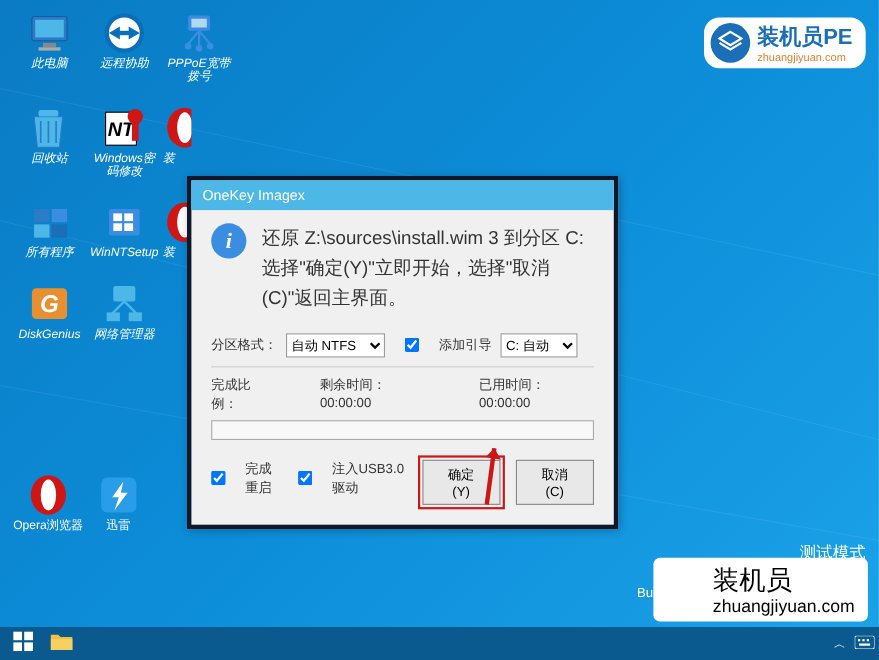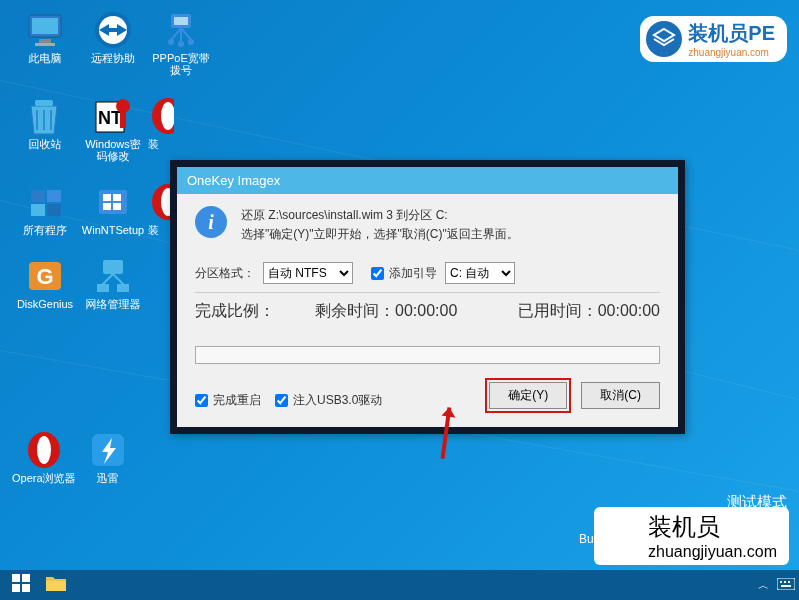--- a/index.html
+++ b/index.html
@@ -18,20 +18,21 @@
       background: rgba(255,255,255,0.08);
       transform-origin: left;
     }
     .desktop-icons {
       position: absolute;
       top: 10px;
       left: 12px;
       display: grid;
       grid-template-columns: repeat(3, 66px);
       gap: 20px 2px;
+      font-style: italic;
     }
     .desktop-icon {
       display: flex;
       flex-direction: column;
       align-items: center;
       color: white;
       font-size: 11px;
       text-align: center;
       line-height: 1.1;
       cursor: pointer;
@@ -62,23 +63,23 @@
       display: flex; align-items: center; justify-content: center;
     }
     .topright-badge .badge-text { color: #1a6fb8; }
     .topright-badge .badge-main { font-size: 20px; font-weight: bold; }
     .topright-badge .badge-sub { font-size: 10px; color: #e08030; }
 
     .dialog {
       position: absolute;
       left: 170px;
       top: 160px;
-      width: 515px;
+      width: 392px;
       background: #f0f0f0;
-      border: 7px solid #0f172a;
+      border: 4px solid #0f172a;
       box-shadow: 2px 2px 8px rgba(0,0,0,0.3);
     }
     .dialog-title {
       background: #4db8e8;
       color: white;
       padding: 6px 10px;
       font-size: 13px;
     }
     .dialog-body {
       padding: 12px 18px 18px 18px;
@@ -94,54 +95,54 @@
       width: 32px; height: 32px;
       border-radius: 50%;
       background: #3a8de0;
       color: white;
       display: flex; align-items: center; justify-content: center;
       font-size: 20px; font-weight: bold;
       font-style: italic;
       font-family: Georgia, serif;
       flex-shrink: 0;
     }
-    .msg-text { line-height: 1.6; font-size: 12px; }
+    .msg-text { line-height: 1.6; font-size: 17px; }
     .opts-row {
       display: flex;
       align-items: center;
       gap: 8px;
       border-bottom: 1px solid #ccc;
       padding-bottom: 8px;
       margin-bottom: 8px;
     }
     select {
       font-size: 12px;
       height: 22px;
       border: 1px solid #999;
       background: white;
     }
     .progress-row {
       display: flex;
       gap: 40px;
-      font-size: 16px;
-      margin-bottom: 24px;
+      font-size: 12px;
+      margin-bottom: 6px;
     }
     .progress-bar {
       width: 100%;
       height: 18px;
       background: #f8f8f8;
       border: 1px solid #aaa;
       margin-bottom: 18px;
     }
     .bottom-row {
       display: flex;
-      align-items: flex-end;
+      align-items: flex-start;
       gap: 14px;
     }
-    .cb { display: flex; align-items: center; gap: 5px; }
+    .cb { display: flex; align-items: center; gap: 18px; }
     .cb input { width: 13px; height: 13px; }
     .btn {
       padding: 4px 18px;
       background: #e8e8e8;
       border: 1px solid #888;
       font-size: 12px;
       cursor: pointer;
     }
     .btn-ok { outline: 2px solid #d01515; outline-offset: 2px; }
     .arrow-annot {

